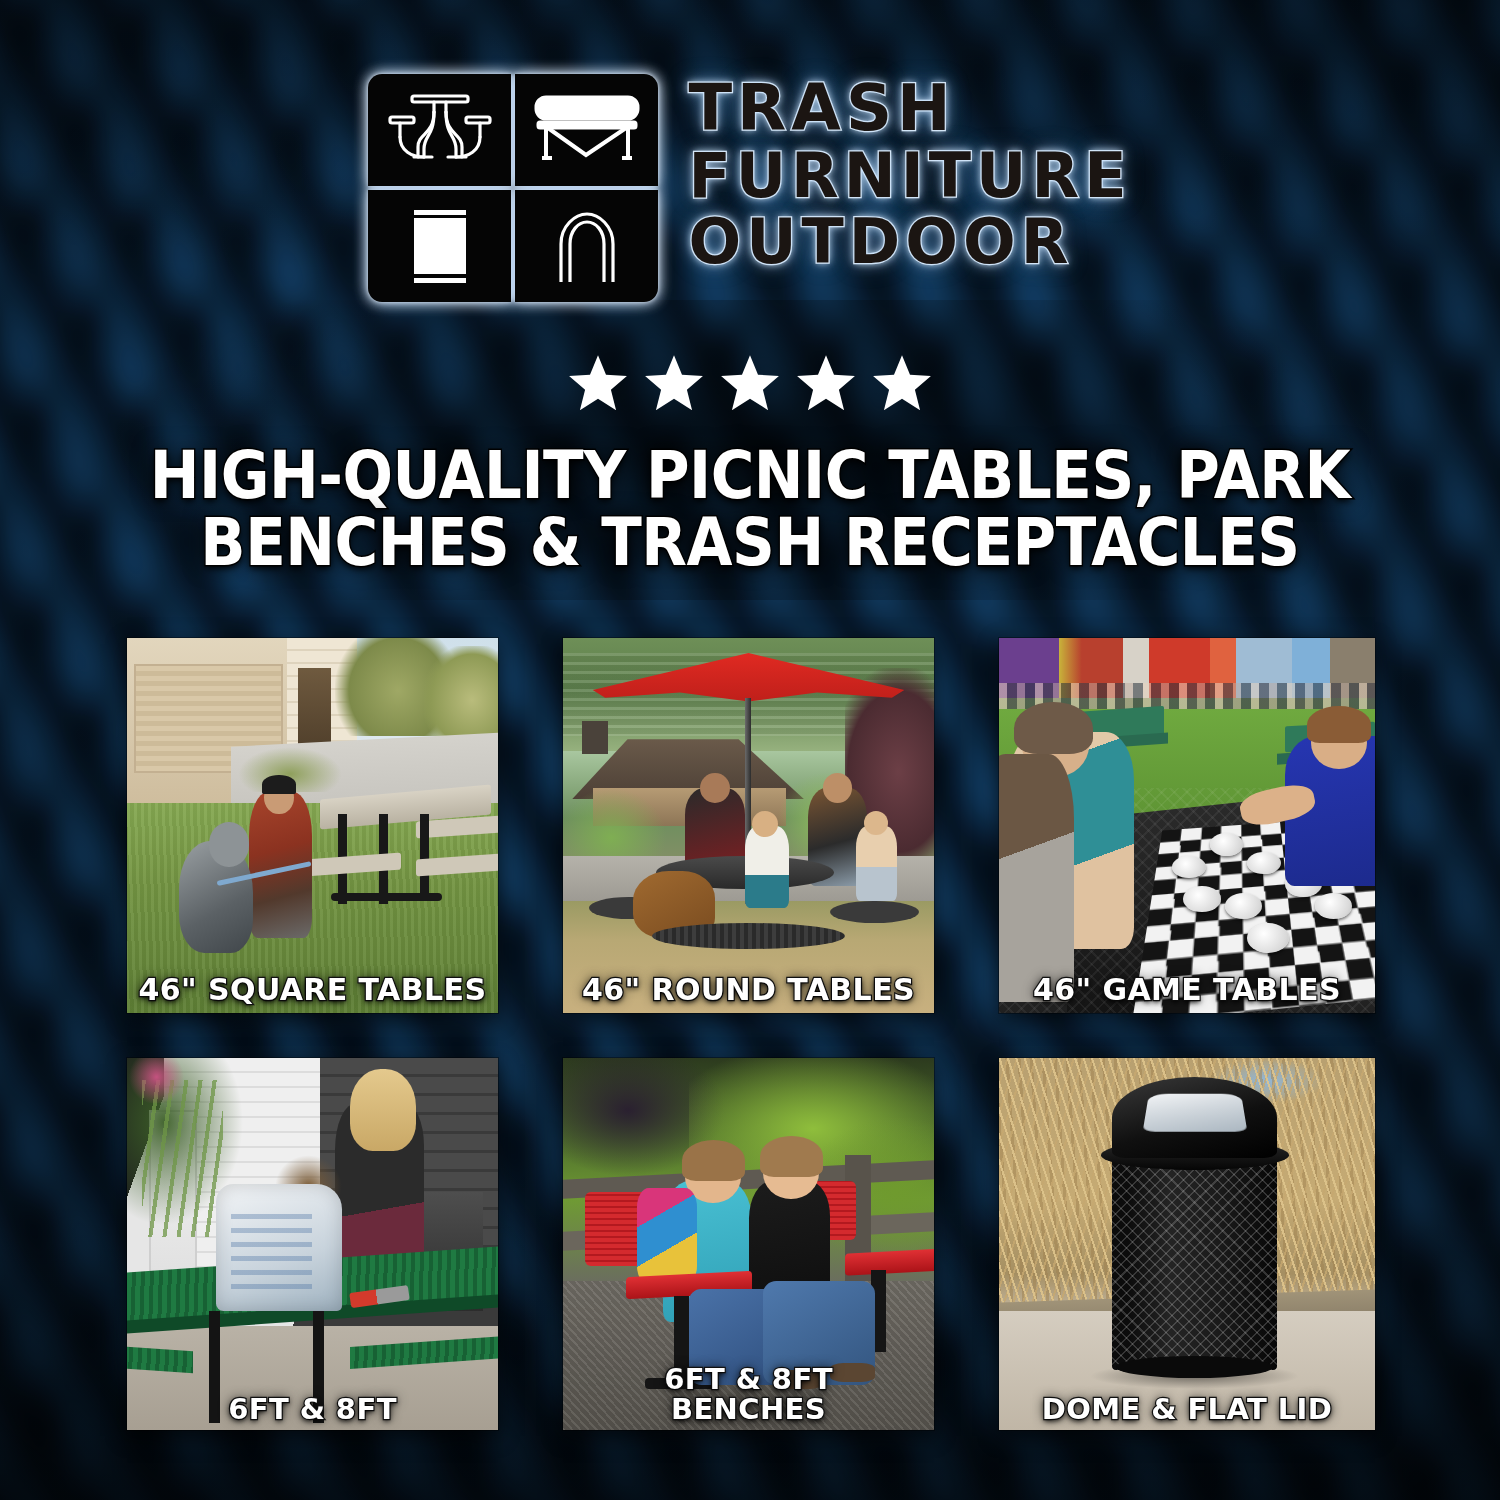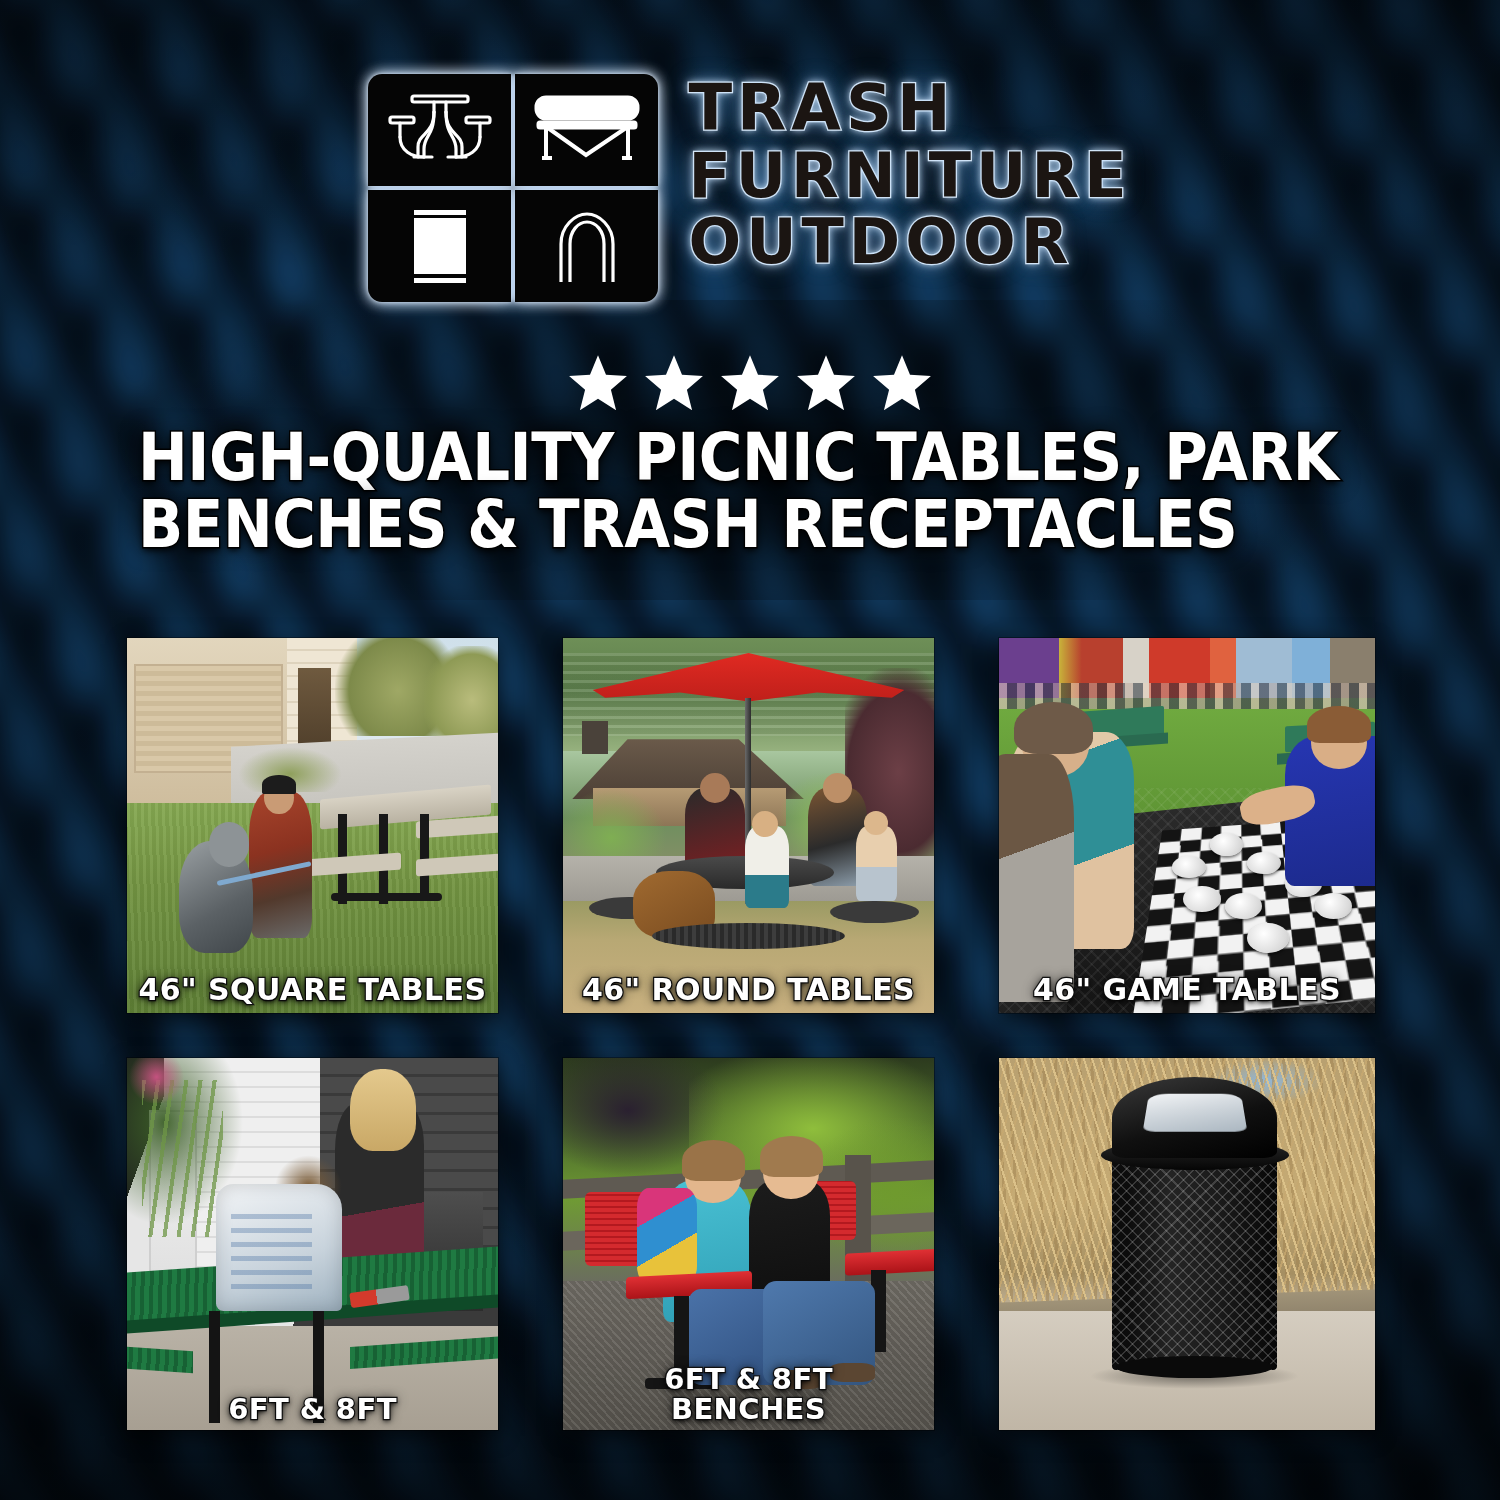--- a/index.html
+++ b/index.html
@@ -102,21 +102,22 @@
 
   
   #stars {
     position:absolute; left:0; right:0; top:352px;
     display:flex; justify-content:center; align-items:center; gap:12px;
   }
   .star { width:64px; height:62px; display:block; }
 
   
   #headline {
-    position:absolute; left:70px; right:70px; top:424px;
+    position:absolute; left:70px; right:70px; top:442px;
+    text-align:center;
   }
   .headline-line {
     font-family:"DejaVu Sans", sans-serif;
     font-weight:bold;
     font-size:66px;
     line-height:1.02;
     color:#ffffff;
     letter-spacing:-0.5px;
     transform:scaleX(0.9);
     -webkit-text-stroke:3px #000000;
@@ -572,18 +573,18 @@
           <div class="c6-path"></div>
         <div class="c6-shadow"></div>
         <div class="c6-body"></div>
           <div class="c6-bodymesh"></div>
         <div class="c6-base"></div>
         <div class="c6-rim"></div>
           <div class="c6-dome"></div>
           <div class="c6-domeop"></div>
       </div>
       <div class="caption two-line">
-        <br>
+        <span>DOME &amp; FLAT LID</span><br>
       </div>
     </div>
 
   </div>
 </div>
 
 </body></html>

